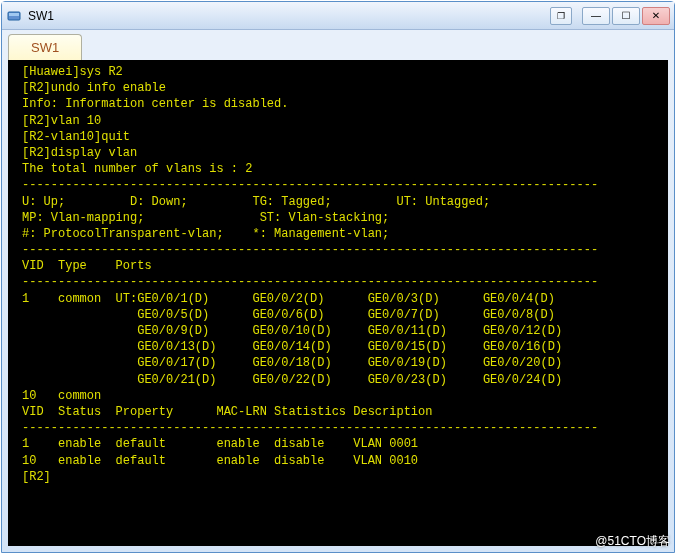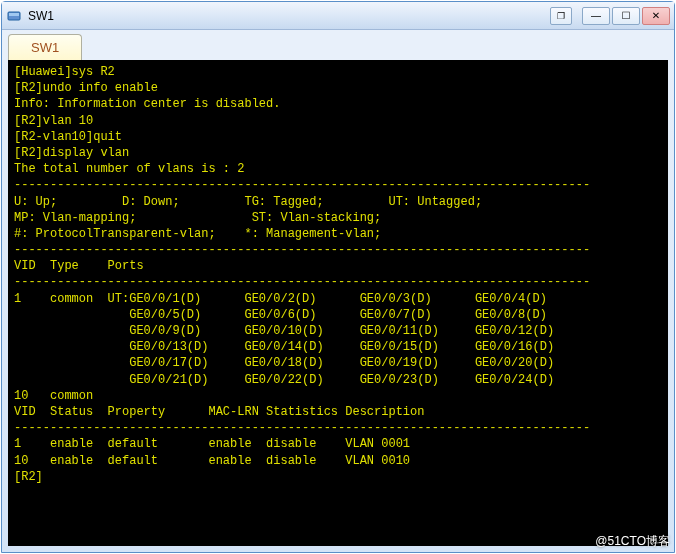--- a/index.html
+++ b/index.html
@@ -83,21 +83,21 @@
       border: 1px solid #b0b0a0;
       border-bottom: none;
       border-radius: 4px 4px 0 0;
       font-size: 13px;
       color: #a05020;
       cursor: pointer;
     }
     .terminal {
       background: #000;
       margin: 0 6px 6px 6px;
-      padding: 4px 6px;
+      padding: 4px 14px;
       font-family: 'Courier New', monospace;
       font-size: 12px;
       line-height: 1.35;
       color: #e0e000;
       height: 486px;
       overflow: hidden;
       white-space: pre;
     }
     .term-line { display: block; }
     .watermark {

